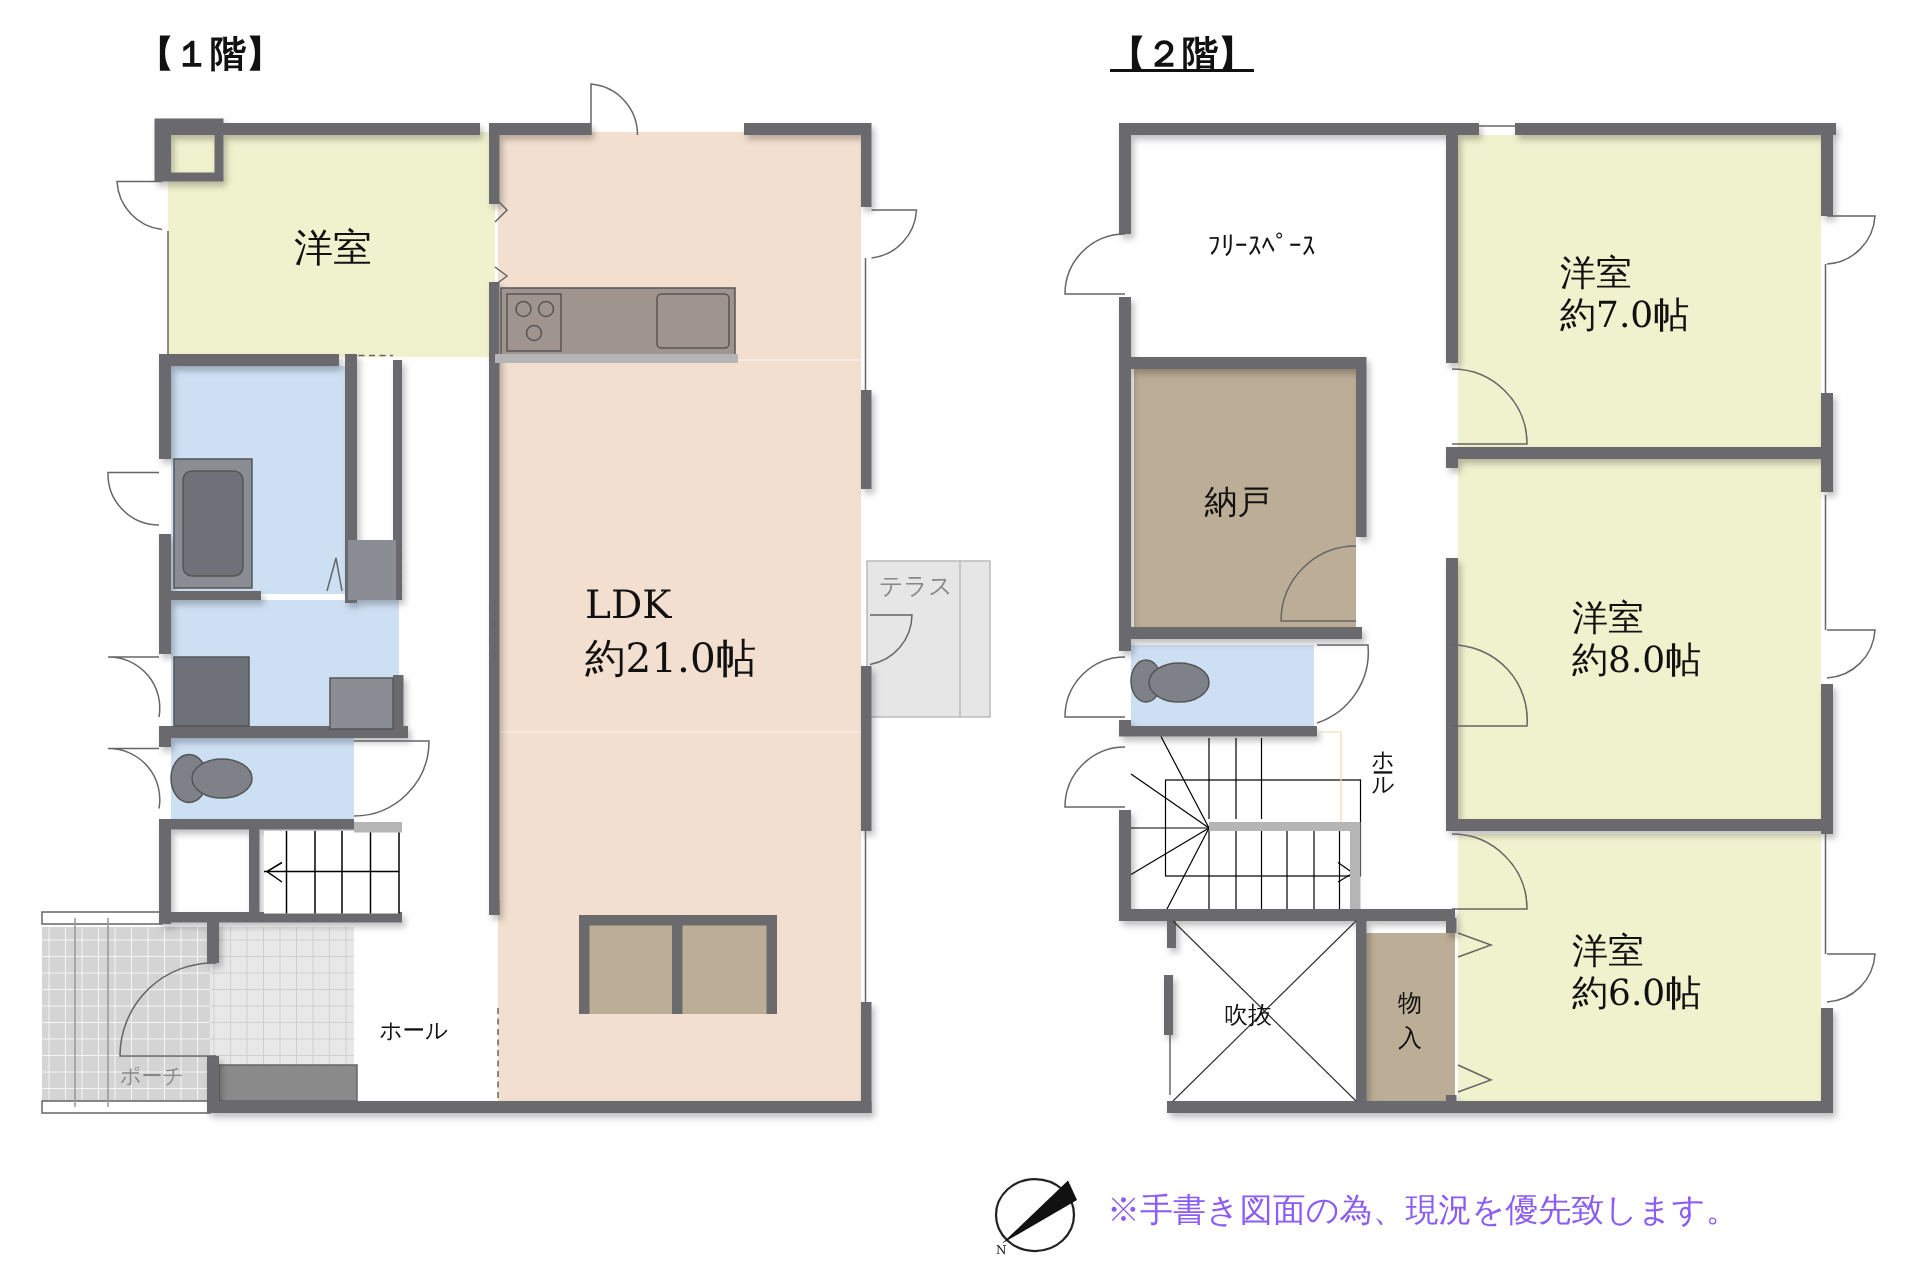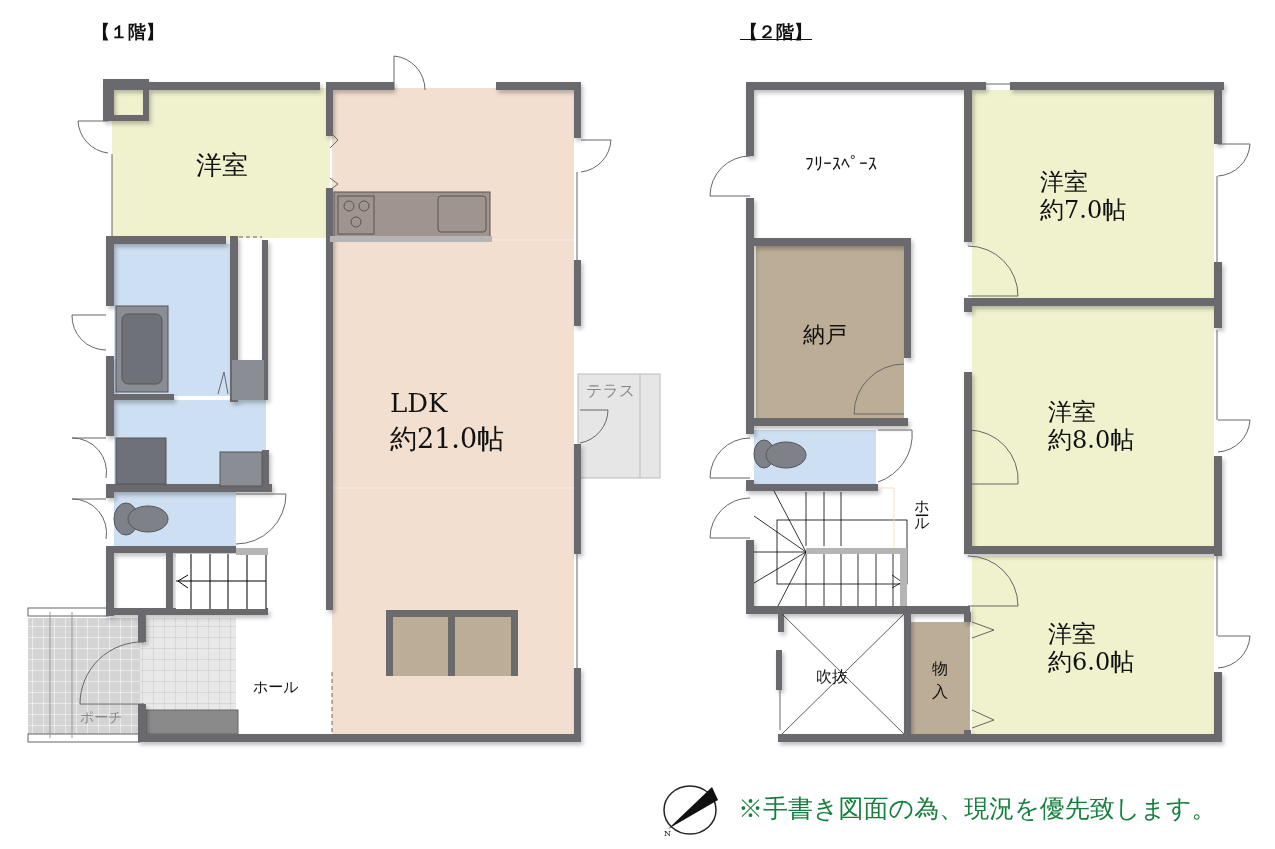--- a/index.html
+++ b/index.html
@@ -2,22 +2,22 @@
 <html><head>
 <meta charset="utf-8">
 <style>
   html,body{margin:0;padding:0;background:#fff;}
   body{width:1275px;height:849px;position:relative;overflow:hidden;font-family:"DejaVu Serif","Liberation Serif",serif;}
   svg{position:absolute;left:0;top:0;}
   .lbl{font-family:"DejaVu Serif","Liberation Serif",serif;fill:#111;}
   .wall{fill:#6b6b6e;}
   .thin{fill:none;stroke:#555;stroke-width:1;}
   .door{fill:none;stroke:#666;stroke-width:1;}
-  .floor-title{position:absolute;font-size:18px;font-weight:bold;color:#111;}
-  .note{position:absolute;left:738px;top:792px;font-size:25px;color:#15803d;white-space:nowrap;}
+  .floor-title{position:absolute;font-size:24px;font-weight:bold;color:#111;}
+  .note{position:absolute;left:738px;top:792px;font-size:22px;color:#8b5cf6;white-space:nowrap;}
 </style>
 </head>
 <body>
 
 <div class="floor-title" style="left:92px;top:20px;">【１階】</div>
 <div class="floor-title" style="left:740px;top:20px;text-decoration:underline;">【２階】</div>
 
 <svg width="1275" height="849" viewBox="0 0 1275 849">
   <defs>
     <filter id="sh" x="-10%" y="-10%" width="130%" height="130%">

